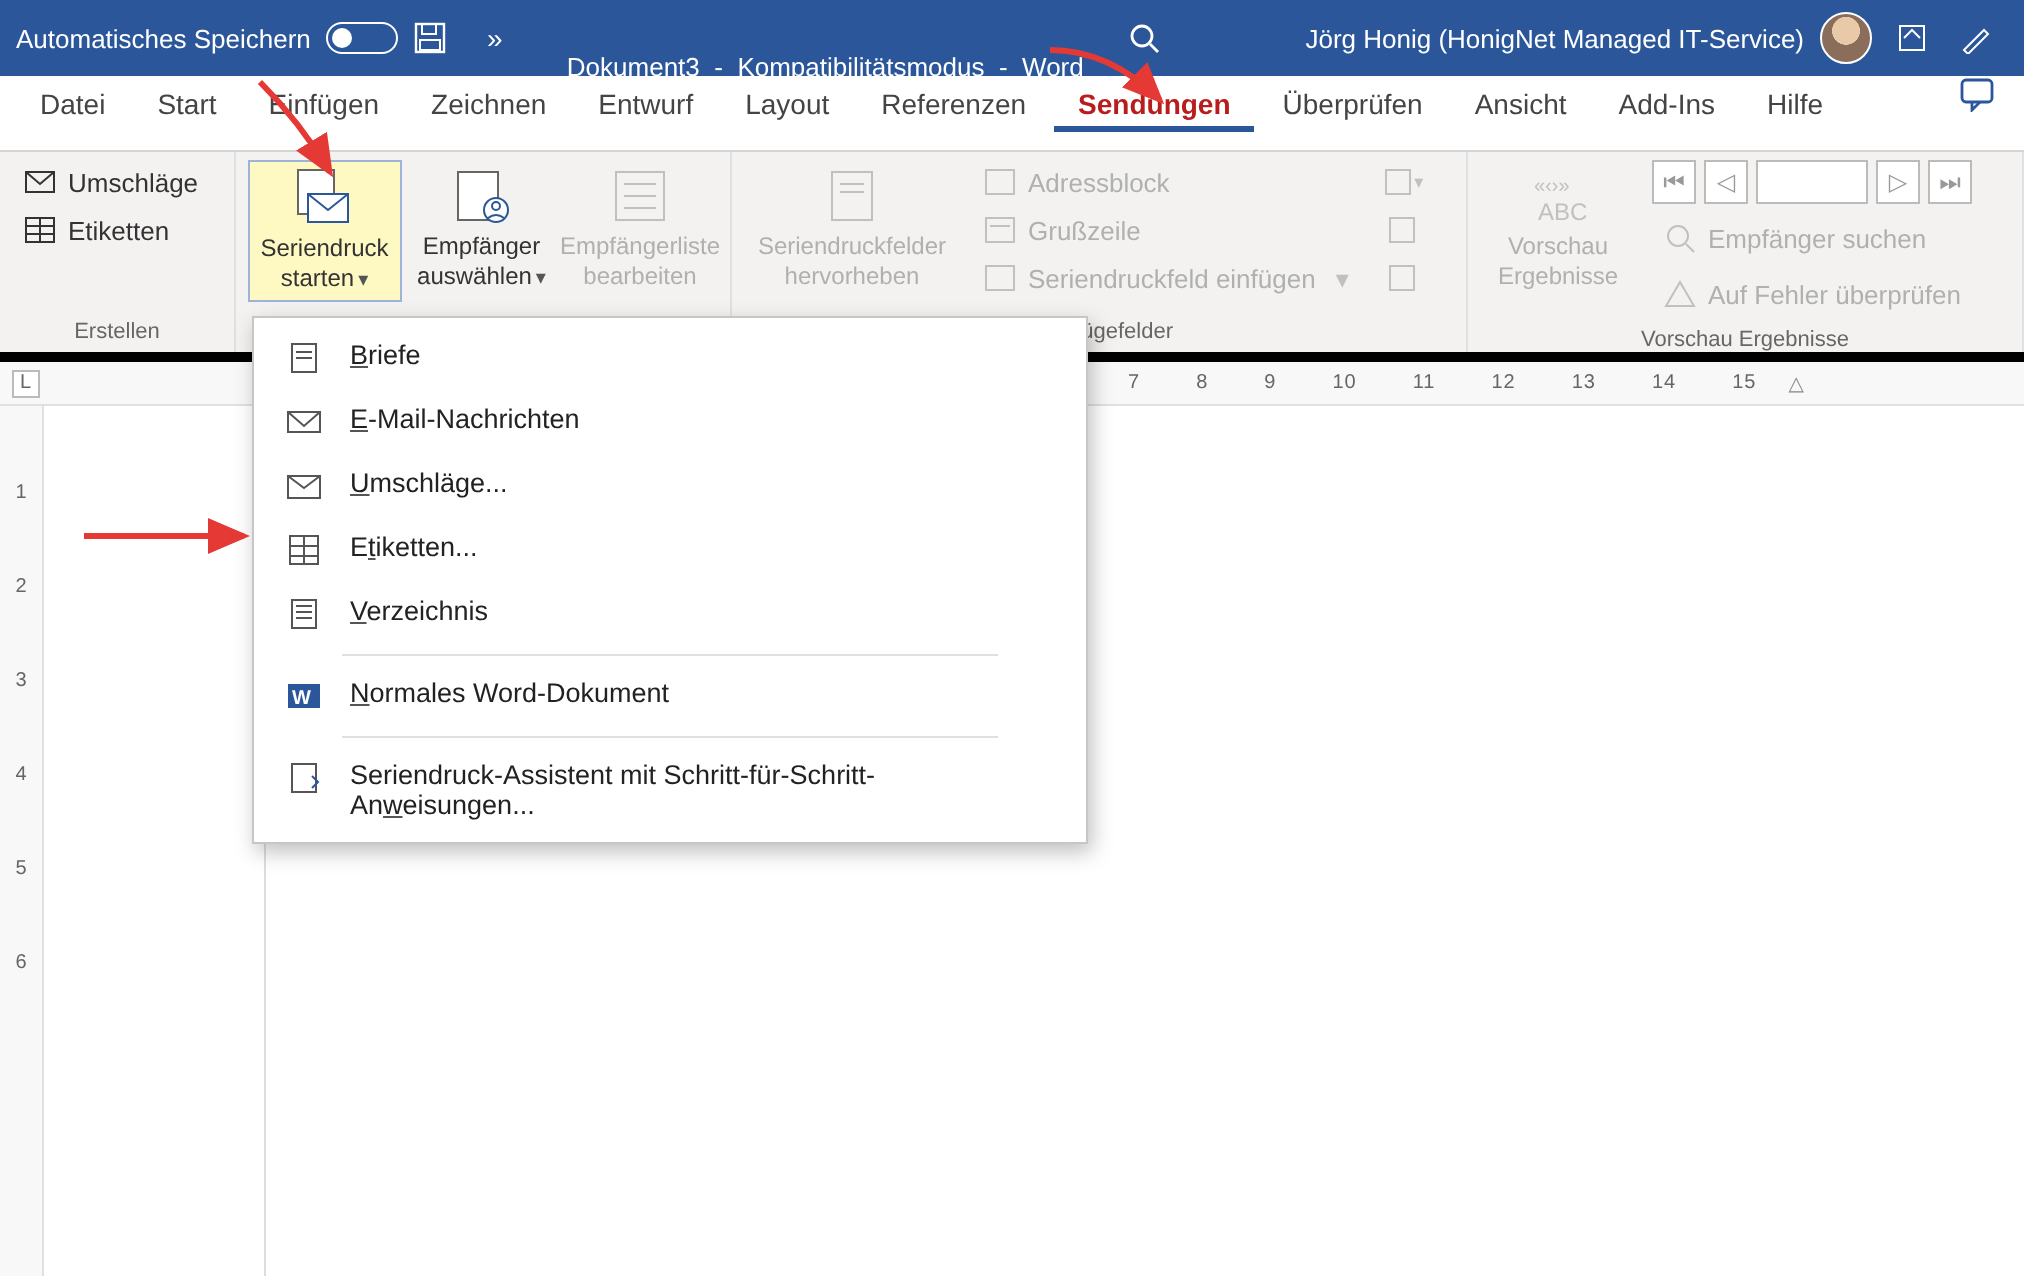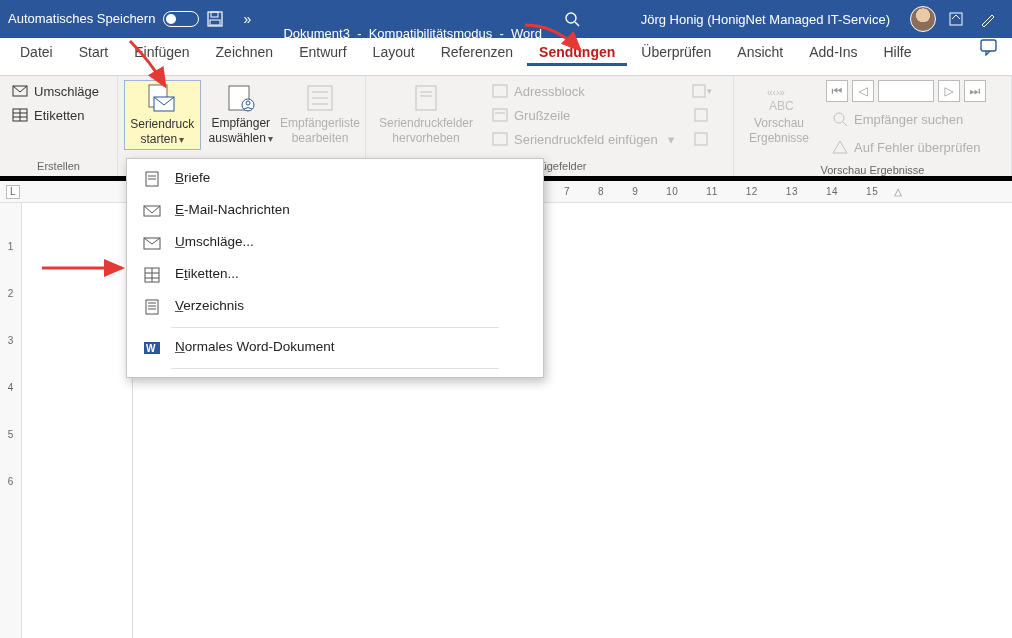--- a/index.html
+++ b/index.html
@@ -1,27 +1,27 @@
 <!DOCTYPE html>
 <html><head>
 <meta charset="utf-8">
 <style>
 * { margin: 0; padding: 0; box-sizing: border-box; font-family: "Segoe UI", Arial, sans-serif; }
 body { background: #fff; width: 1012px; height: 638px; overflow: hidden; position: relative; }
 
 
 .titlebar { background: #2b579a; height: 38px; display: flex; align-items: center; color: #fff; font-size: 13px; padding: 0 8px; }
-.auto-save { display: flex; gap: 8px; }
+.auto-save { display: flex; align-items: center; gap: 8px; }
 .toggle { width: 36px; height: 16px; border: 1px solid #fff; border-radius: 10px; position: relative; }
 .toggle::after { content: ""; width: 10px; height: 10px; background: #fff; border-radius: 50%; position: absolute; left: 2px; top: 2px; }
 .tb-icon { width: 20px; height: 20px; display: flex; align-items: center; justify-content: center; margin: 0 6px; }
 .doc-title { margin-left: 20px; flex: 0 0 auto; margin-top: 29px; }
 .title-spacer { flex: 1; }
 .search-btn { margin: 0 20px; }
-.user-area { display: flex; align-items: center; gap: 20px; }
+.user-area { display: flex; align-items: center; gap: 8px; }
 .avatar { width: 26px; height: 26px; border-radius: 50%; background: radial-gradient(circle at 50% 35%, #e8c9a8 35%, #8a6d5a 36%); border: 1px solid #fff; }
 
 
 .tabs { background: #fff; height: 38px; display: flex; align-items: flex-start; border-bottom: 1px solid #d4d4d4; padding: 0 8px; gap: 2px; }
 .tab { padding: 6px 12px; font-size: 14px; color: #444; cursor: pointer; }
 .tab.active { color: #b91c1c; border-bottom: 3px solid #2b579a; font-weight: 600; padding-bottom: 3px; }
 .tab-comment { margin-left: auto; padding: 0 6px; color: #2b579a; }
 
 
 .ribbon { background: #f3f2f1; height: 105px; display: flex; border-bottom: 5px solid #000000; position: relative; }
@@ -392,20 +392,29 @@
   <div class="menu-item">
     <span class="mic">
         <svg width="18" height="18">
           <rect x="1" y="3" width="16" height="12" fill="#2b579a"></rect>
           <text x="3" y="13" font-size="10" fill="#fff" font-weight="bold">W</text>
         </svg>
       </span>
     <span><span class="ul">N</span><span>ormales Word-Dokument</span></span>
   </div>
   <div class="menu-sep"></div>
+  <div class="menu-item">
+    <span class="mic">
+        <svg width="18" height="18">
+          <rect x="3" y="2" width="12" height="14" fill="none" stroke="#555"></rect>
+          <polyline points="3,2 6,5 3,8" fill="none" stroke="#2b579a" transform="translate(10,6)"></polyline>
+        </svg>
+      </span>
+    <span><span>Seriendruck-Assistent mit Schritt-für-Schritt-An</span><span class="ul">w</span><span>eisungen...</span></span>
+  </div>
 </div>
 
 <div class="arrow" style="left:520px; top:20px;">
   <svg width="70" height="36">
       <defs>
         <marker id="ah1" markerWidth="8" markerHeight="8" refX="6" refY="3" orient="auto">
           <path d="M0,0 L7,3 L0,6 Z" fill="#e53935"></path>
         </marker>
       </defs>
       <path d="M5 5 Q35 5 60 30" fill="none" stroke="#e53935" stroke-width="3" marker-end="url(#ah1)"></path>

